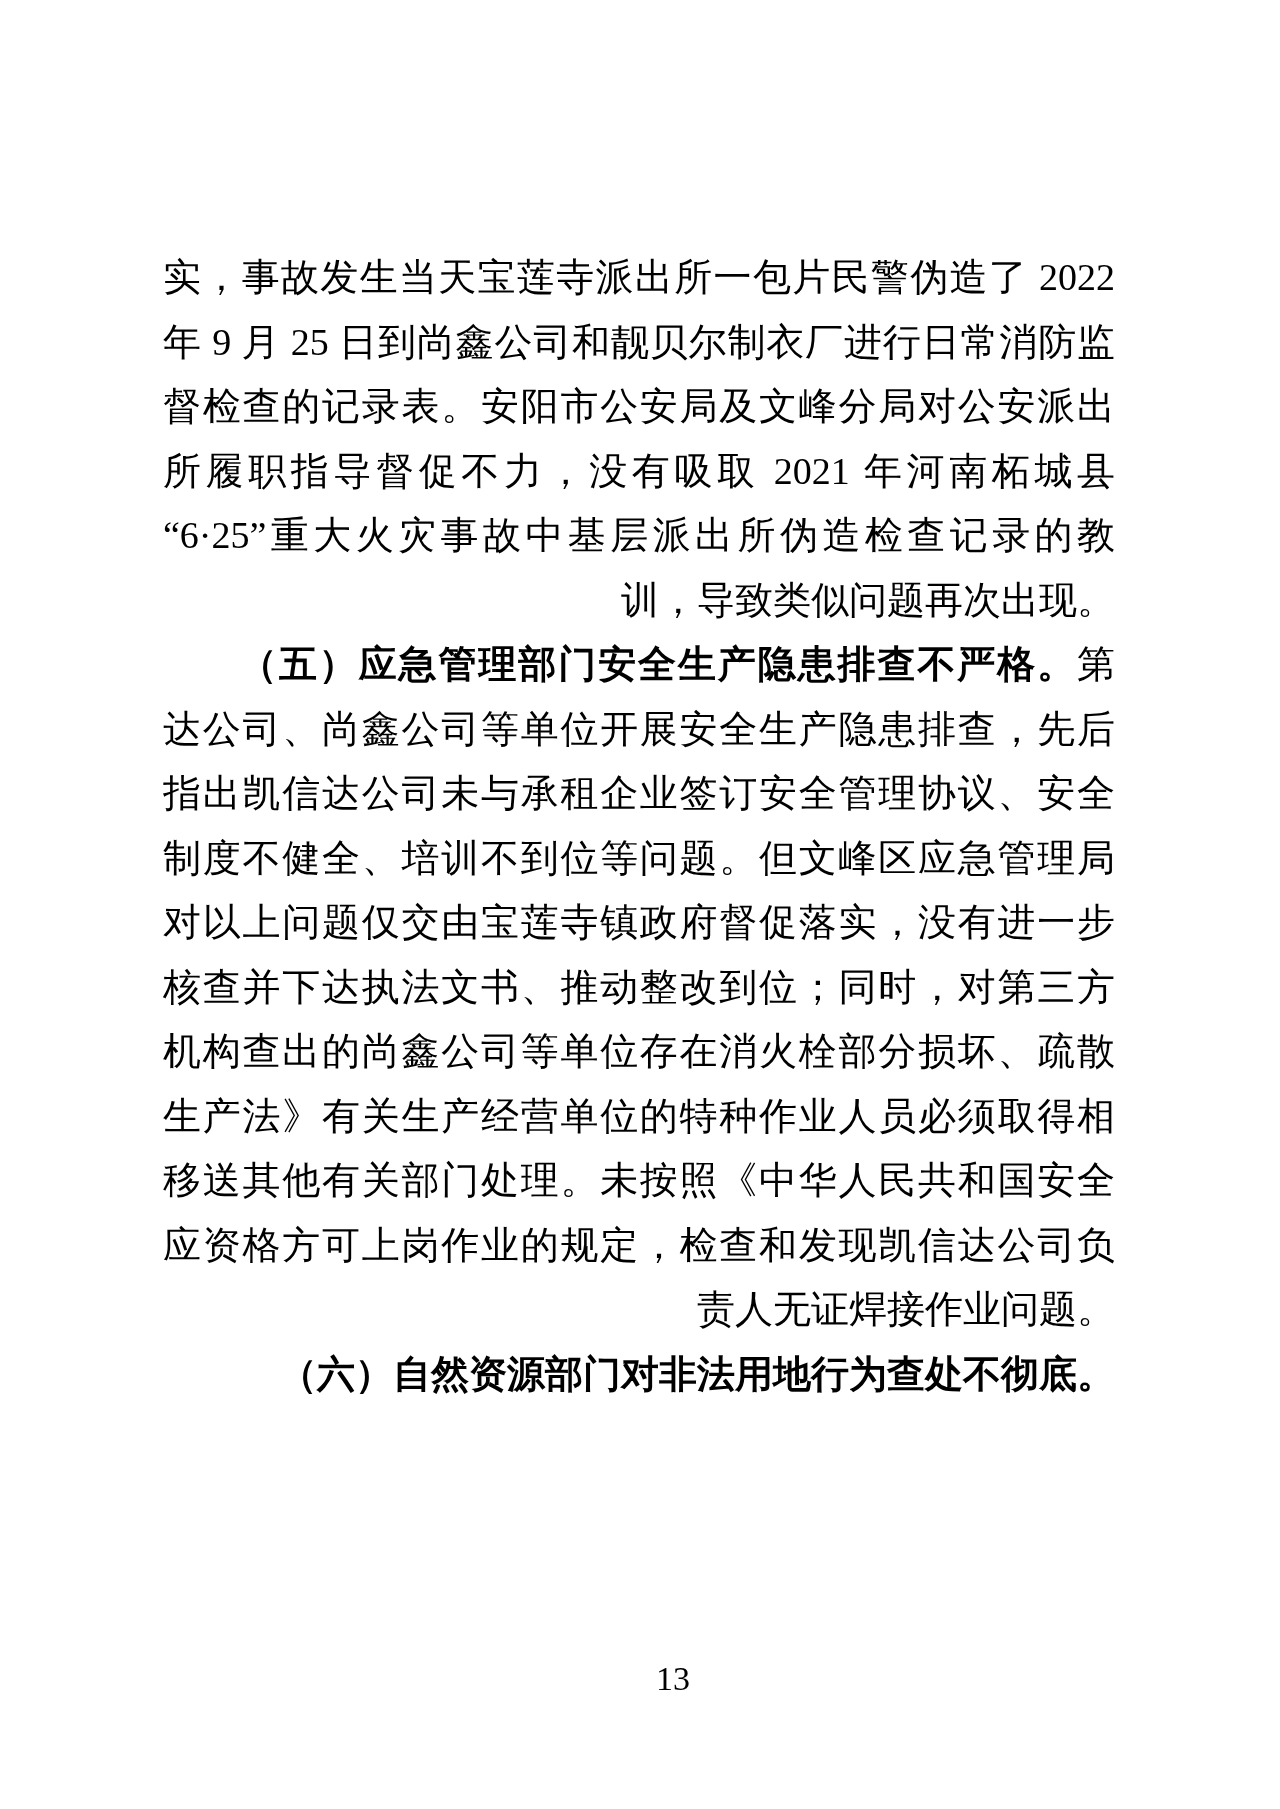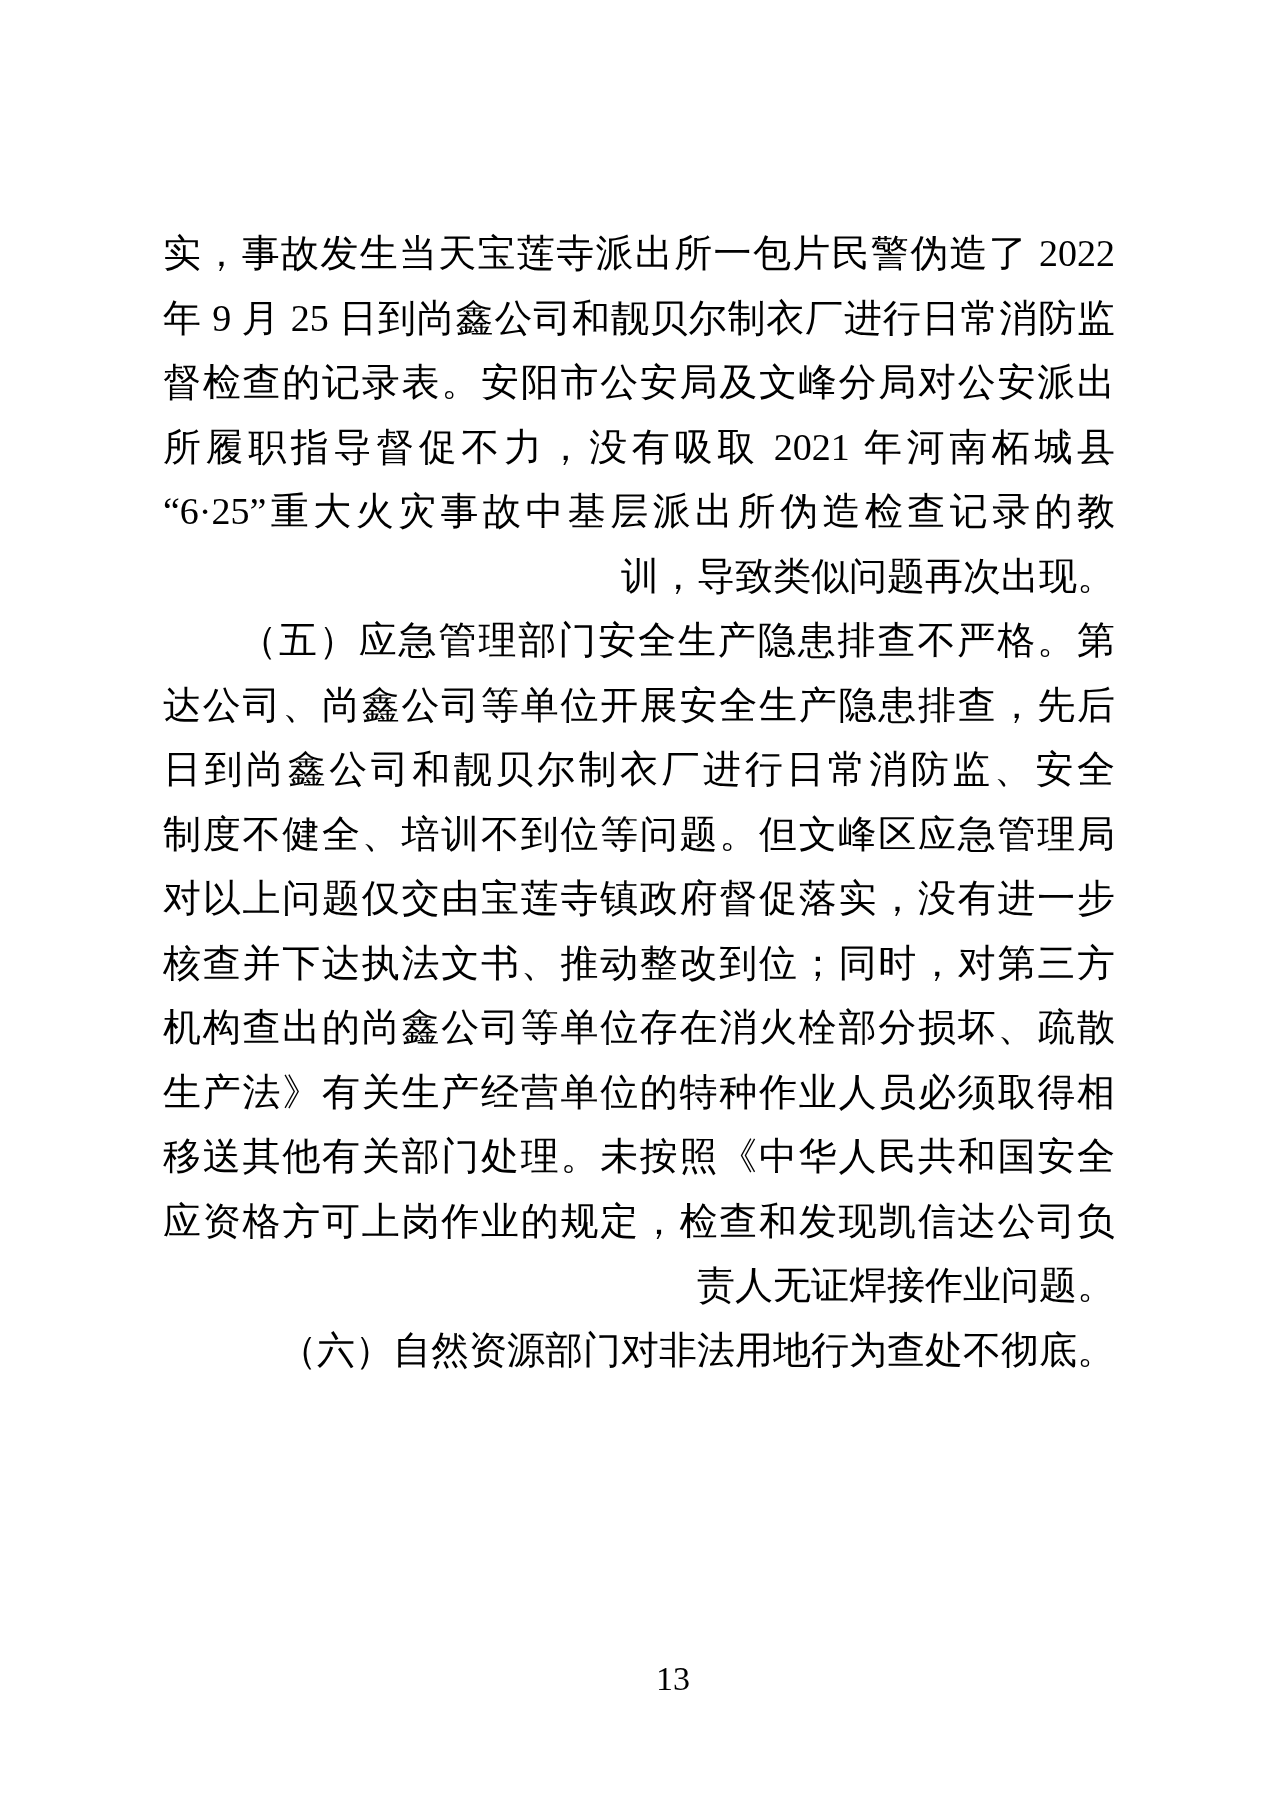--- a/index.html
+++ b/index.html
@@ -16,21 +16,21 @@
     color: #000000;
   }
   .page {
     position: absolute;
     inset: 0;
     background: #ffffff;
   }
   .text-block {
     position: absolute;
     left: 163px;
-    top: 221px;
+    top: 245px;
     width: 952px;
   }
   .line {
     height: 64.5px;
     line-height: 64.5px;
     font-size: 38px;
     letter-spacing: 0;
     color: #000000;
     text-align: right;
   }
@@ -39,21 +39,21 @@
     text-align-last: justify;
     text-justify: inter-ideograph;
   }
   .line.indent {
     text-indent: 2em;
   }
   .seg {
     font-weight: 400;
   }
   .seg.bold {
-    font-weight: 400;
+    font-weight: 700;
   }
   .page-number {
     position: absolute;
     left: 0;
     top: 1660px;
     width: 1346px; 
     text-align: center;
     font-size: 34px;
     color: #000000;
     font-family: "Liberation Serif", "DejaVu Serif", serif;
@@ -65,21 +65,21 @@
 <div class="page">
   <div id="text-block" class="text-block">
       <div class="line justify"><span class="seg">实，事故发生当天宝莲寺派出所一包片民警伪造了 2022</span></div>
       <div class="line justify"><span class="seg">年 9 月 25 日到尚鑫公司和靓贝尔制衣厂进行日常消防监</span></div>
       <div class="line justify"><span class="seg">督检查的记录表。安阳市公安局及文峰分局对公安派出</span></div>
       <div class="line justify"><span class="seg">所履职指导督促不力，没有吸取 2021 年河南柘城县</span></div>
       <div class="line justify"><span class="seg">“6·25”重大火灾事故中基层派出所伪造检查记录的教</span></div>
       <div class="line"><span class="seg">训，导致类似问题再次出现。</span></div>
       <div class="line justify indent"><span class="seg bold">（五）应急管理部门安全生产隐患排查不严格。</span><span class="seg">第</span></div>
       <div class="line justify"><span class="seg">达公司、尚鑫公司等单位开展安全生产隐患排查，先后</span></div>
-      <div class="line justify"><span class="seg">日到尚鑫公司和靓贝尔制衣厂进行日常消防监、安全</span></div>
+      <div class="line justify"><span class="seg">指出凯信达公司未与承租企业签订安全管理协议、安全</span></div>
       <div class="line justify"><span class="seg">制度不健全、培训不到位等问题。但文峰区应急管理局</span></div>
       <div class="line justify"><span class="seg">对以上问题仅交由宝莲寺镇政府督促落实，没有进一步</span></div>
       <div class="line justify"><span class="seg">核查并下达执法文书、推动整改到位；同时，对第三方</span></div>
       <div class="line justify"><span class="seg">机构查出的尚鑫公司等单位存在消火栓部分损坏、疏散</span></div>
       <div class="line justify"><span class="seg">生产法》有关生产经营单位的特种作业人员必须取得相</span></div>
       <div class="line justify"><span class="seg">移送其他有关部门处理。未按照《中华人民共和国安全</span></div>
       <div class="line justify"><span class="seg">应资格方可上岗作业的规定，检查和发现凯信达公司负</span></div>
       <div class="line"><span class="seg">责人无证焊接作业问题。</span></div>
       <div class="line indent"><span class="seg bold">（六）自然资源部门对非法用地行为查处不彻底。</span></div>
     </div>

